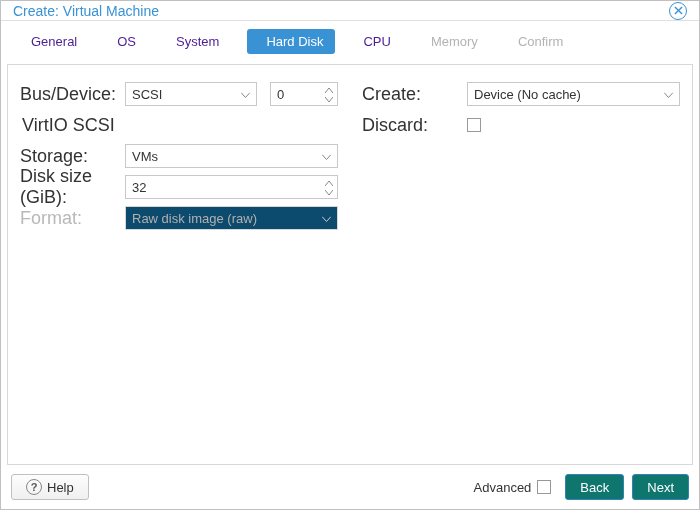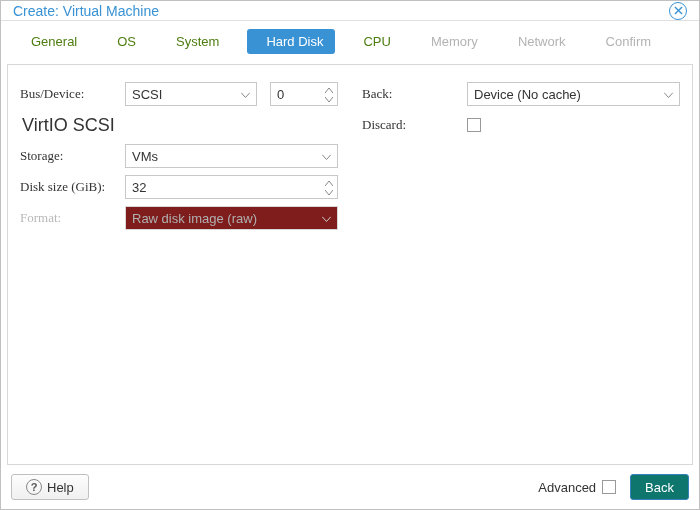--- a/index.html
+++ b/index.html
@@ -41,21 +41,21 @@
     cursor: pointer;
   }
   .close-btn svg { display: block; }
   .tabs {
     display: flex;
     gap: 16px;
     padding: 8px 18px 10px 18px;
     align-items: center;
   }
   .tab {
-    color: #4d7c0f;
+    color: #4c1d95;
     cursor: pointer;
     padding: 5px 12px;
     border-radius: 3px;
     font-size: 13px;
   }
   .tab.active {
     background: #3892d4;
     color: #fff;
     padding-left: 19px;
   }
@@ -76,41 +76,40 @@
   }
   .field-row {
     display: flex;
     align-items: center;
     height: 30px;
     margin-bottom: 1px;
   }
   .label {
     width: 105px;
     color: #333;
-    font-size: 13px;
-    font-family: Liberation Serif, serif;
+    font-size: 18px;
   }
   .label.disabled { color: #b8b8b8; }
   .control {
     flex: 1;
     display: flex;
     gap: 13px;
   }
   .select, .spinner, .text-static {
     height: 24px;
     border: 1px solid #c8c8c8;
     background: #fff;
     display: flex;
     align-items: center;
     padding: 0 6px;
     position: relative;
     font-size: 13px;
   }
   .select.disabled, .spinner.disabled {
-    background: #7f1d1d;
+    background: #0c4a6e;
     color: #b0b0b0;
     border-color: #d8d8d8;
   }
   .select {
     cursor: pointer;
   }
   .select .caret {
     position: absolute;
     right: 6px;
     top: 50%;
@@ -197,21 +196,20 @@
     </div>
   </div>
 
   <div class="tabs">
     <div class="tab">General</div>
     <div class="tab">OS</div>
     <div class="tab">System</div>
     <div class="tab active">Hard Disk</div>
     <div class="tab">CPU</div>
     <div class="tab disabled">Memory</div>
-    <div class="tab disabled">Network</div>
     <div class="tab disabled">Confirm</div>
   </div>
 
   <div class="content">
 
     <div class="col">
 
       <div class="field-row">
         <div class="label">Bus/Device:</div>
         <div class="control">
@@ -280,21 +278,21 @@
                 </svg></span>
           </div>
         </div>
       </div>
 
     </div>
 
     <div class="col">
 
       <div class="field-row">
-        <div class="label">Back:</div>
+        <div class="label">Create:</div>
         <div class="control">
           <div class="select" style="flex:1">
             <span>Device (No cache)</span>
             <span class="caret"><svg width="9" height="6">
                   <path d="M0 0 L4.5 5 L9 0" fill="none" stroke="#888"></path>
                 </svg></span>
           </div>
         </div>
       </div>
 
@@ -315,15 +313,18 @@
       <span>Help</span>
     </div>
     <div class="footer-spacer"></div>
     <div class="adv-group">
       <span>Advanced</span>
       <div class="checkbox"></div>
     </div>
     <div class="btn primary">
       <span>Back</span>
     </div>
+    <div class="btn primary">
+      <span>Next</span>
+    </div>
   </div>
 
 </div>
 
 </body></html>

